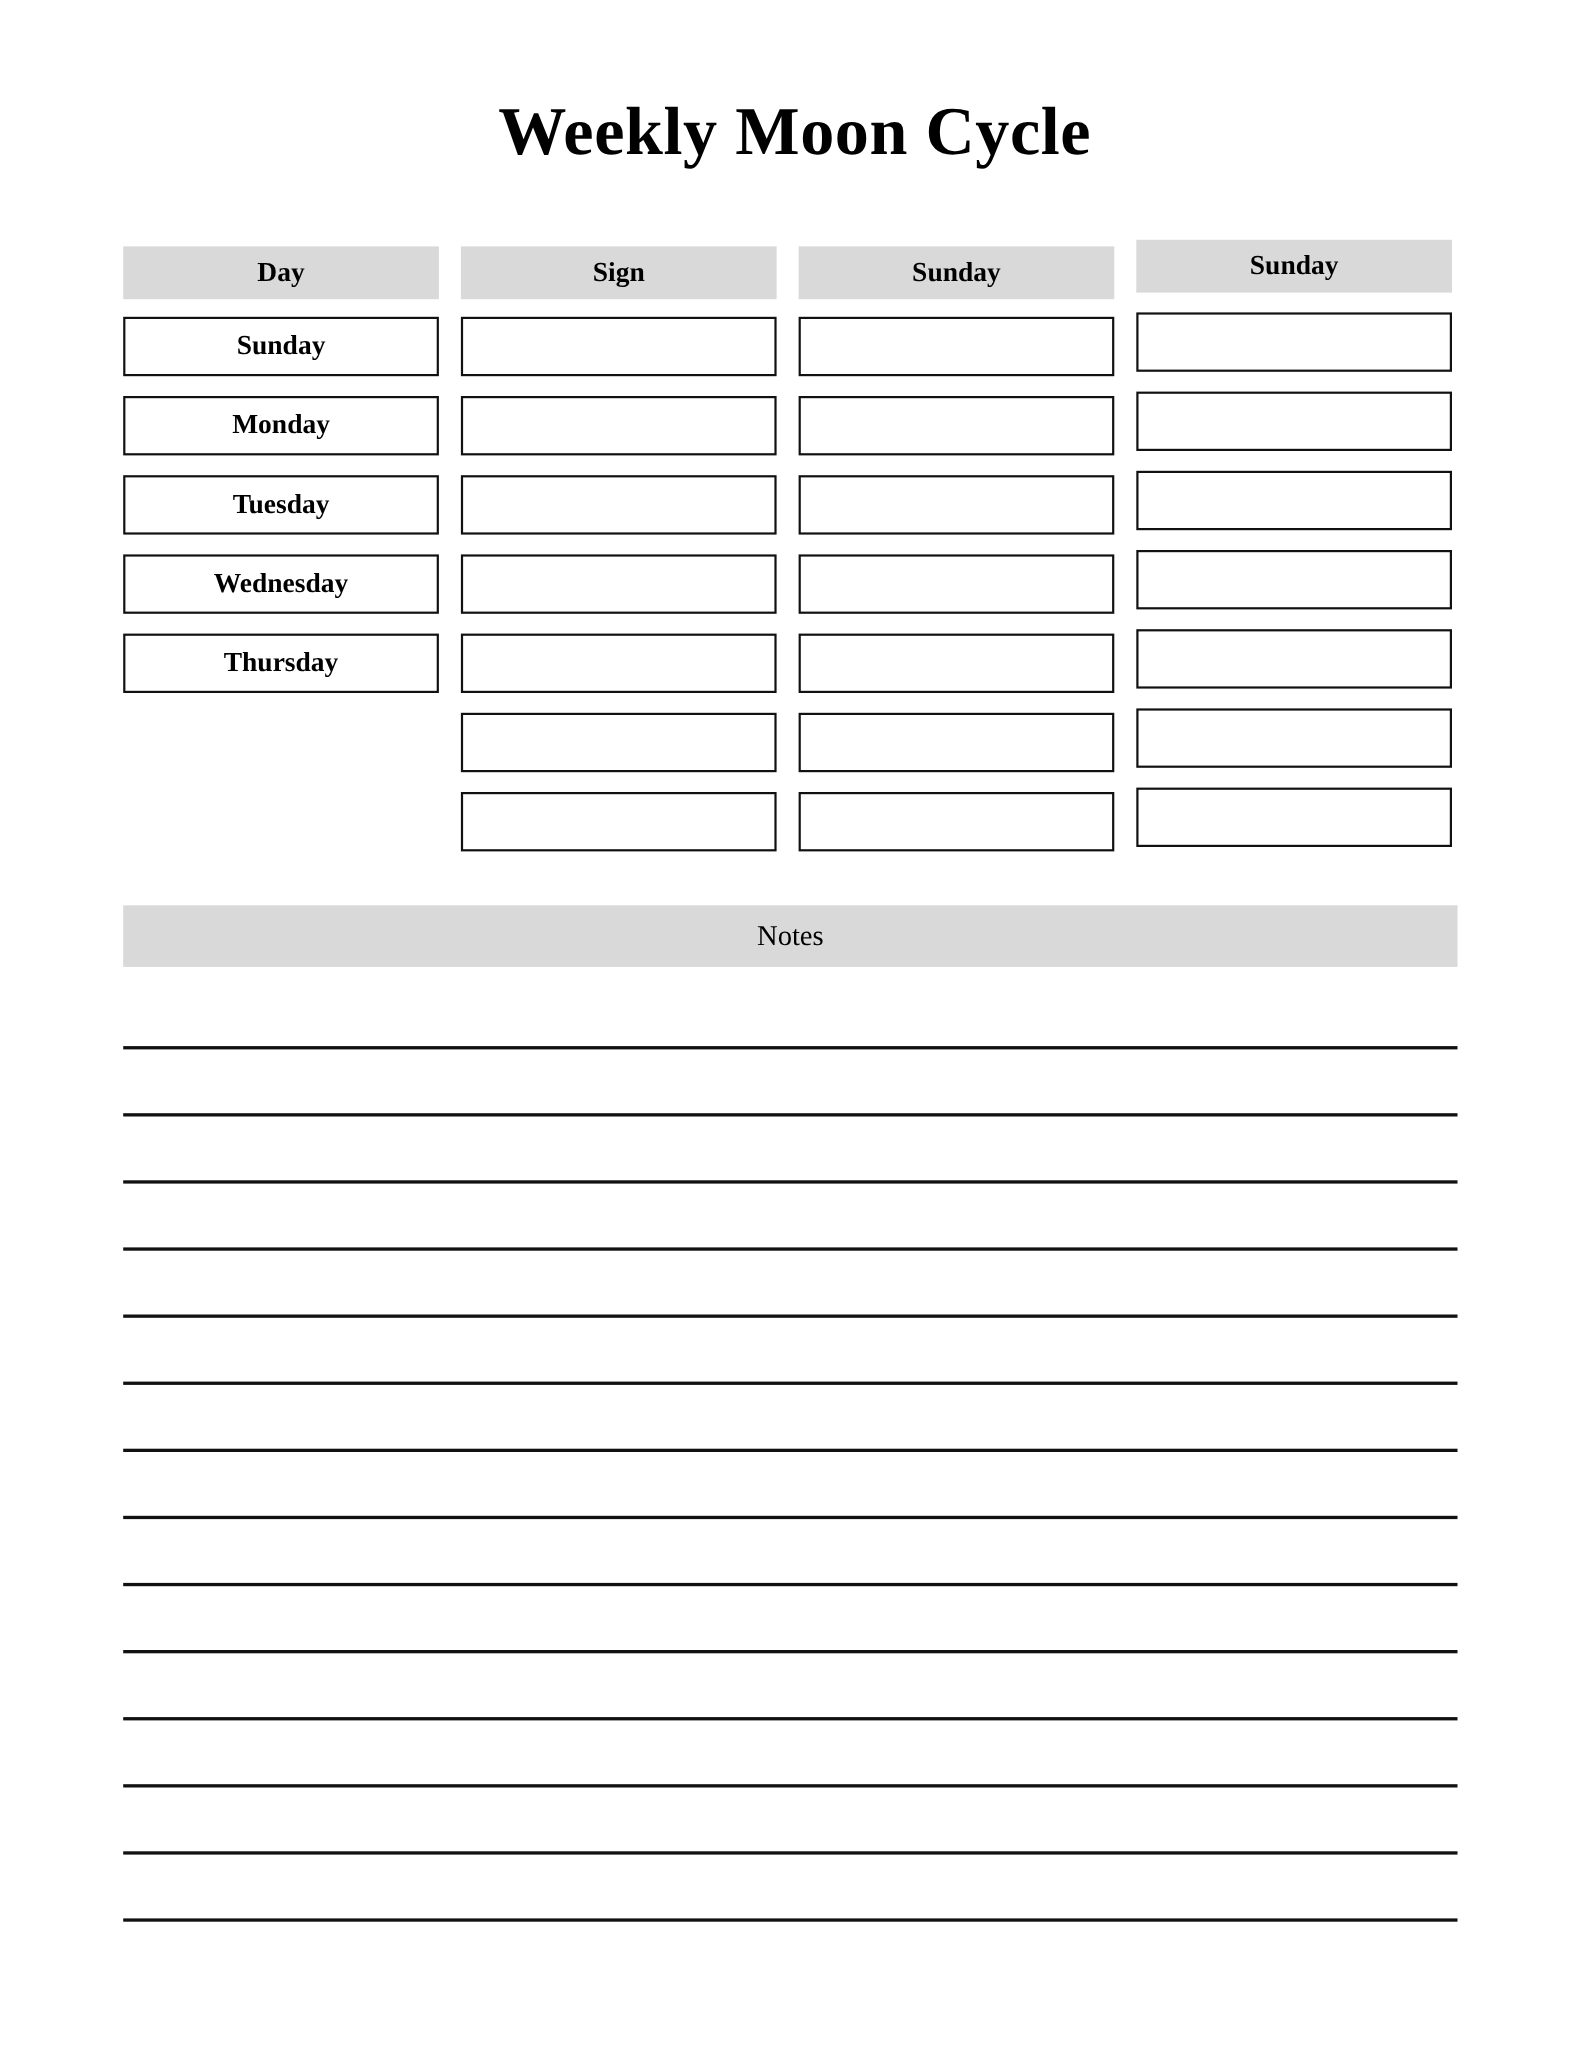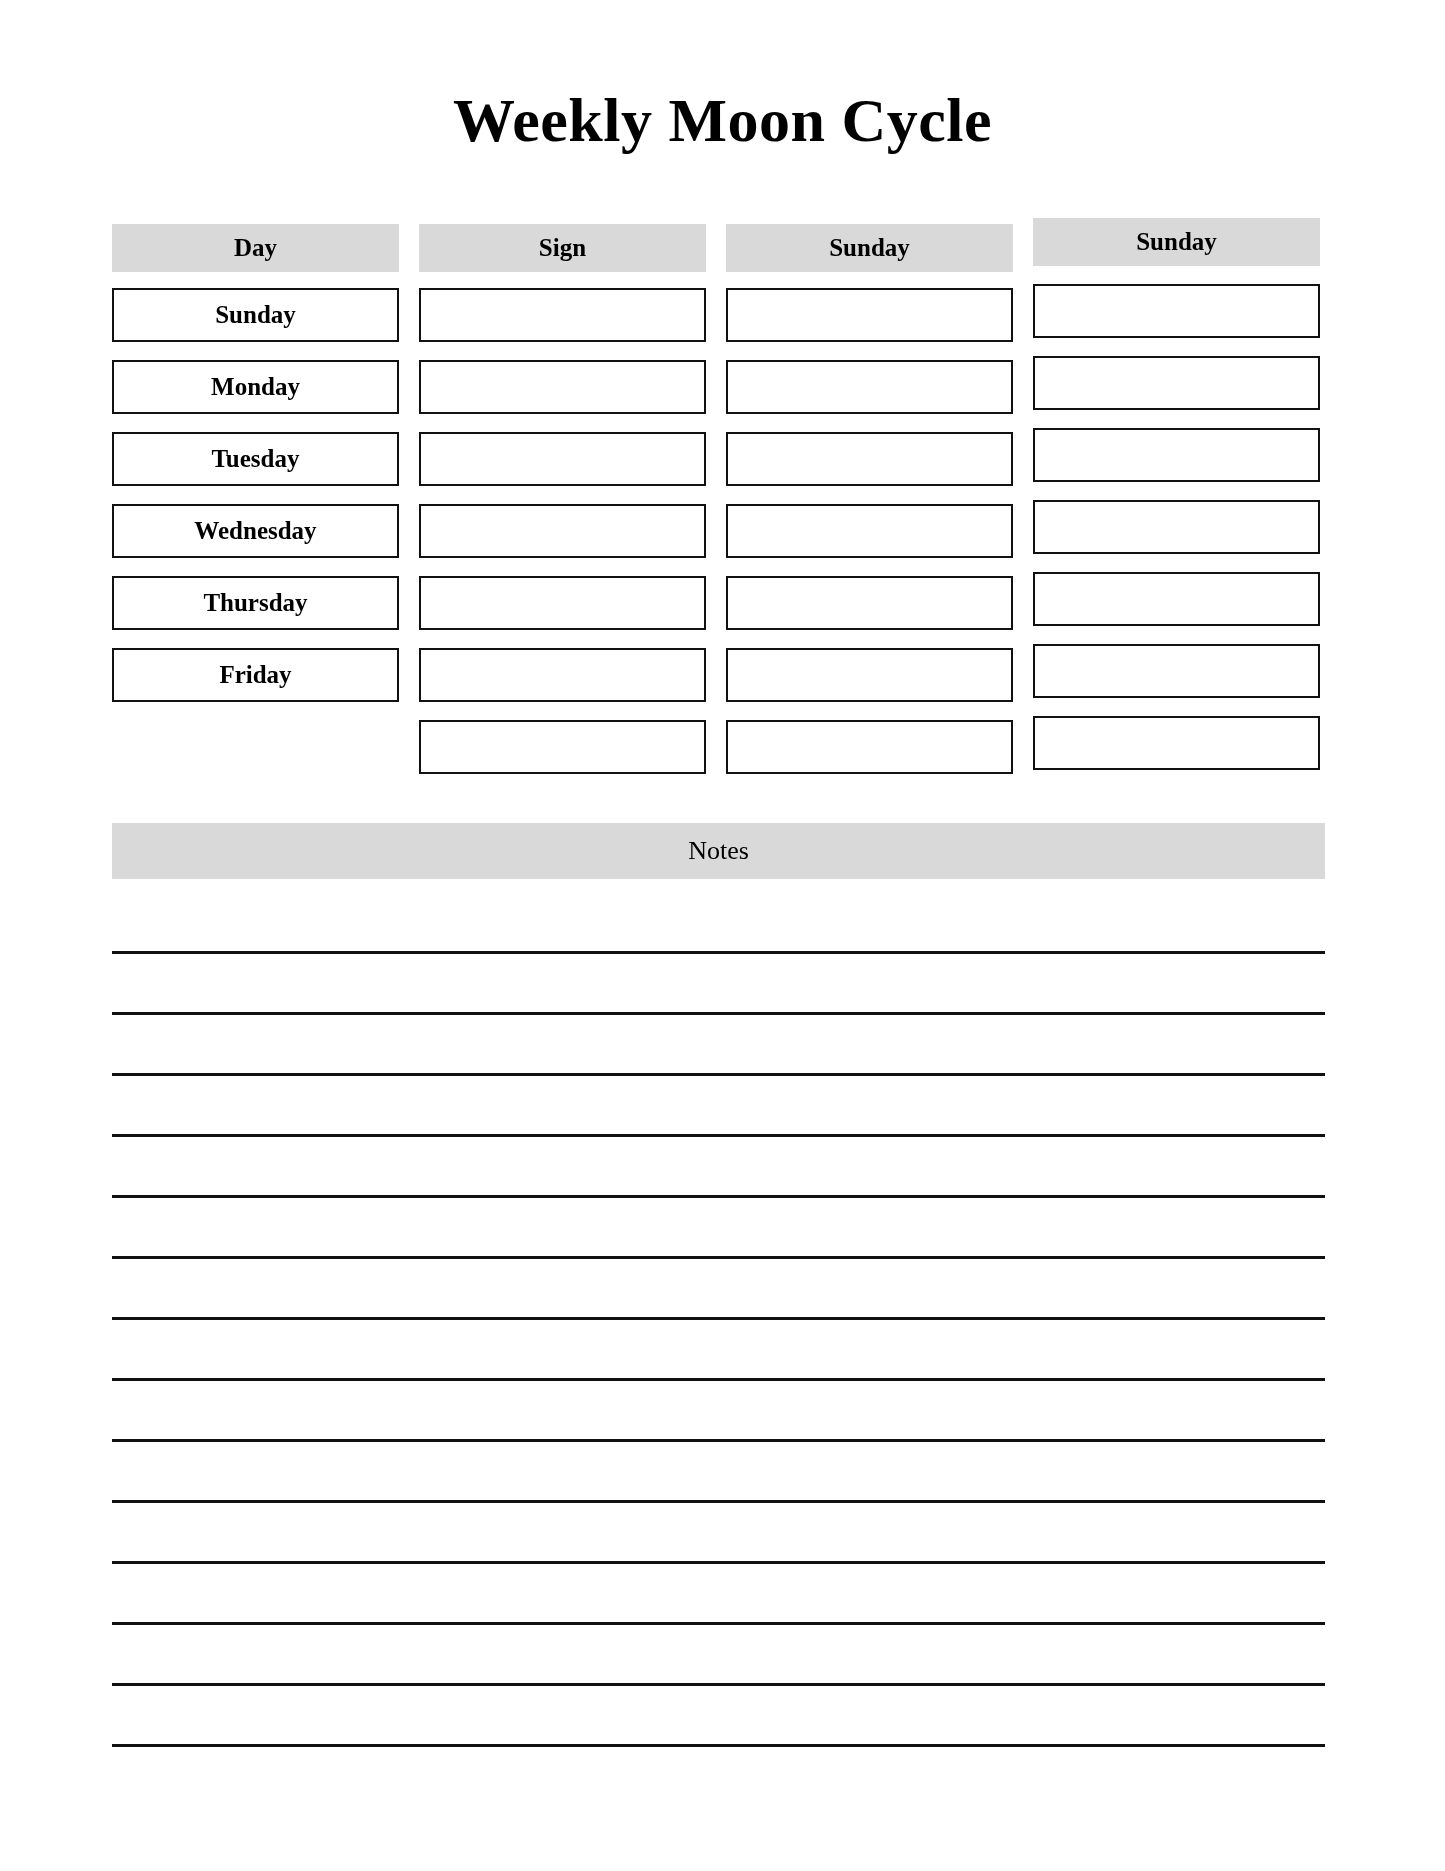--- a/index.html
+++ b/index.html
@@ -173,21 +173,20 @@
     </div>
 
     <div class="day-row">
       <div class="cell c0">Thursday</div>
       <div class="cell c1"></div>
       <div class="cell c2"></div>
       <div class="cell c3"></div>
     </div>
 
     <div class="day-row">
-      <div class="cell c0">Friday</div>
       <div class="cell c1"></div>
       <div class="cell c2"></div>
       <div class="cell c3"></div>
     </div>
 
     <div class="day-row">
       <div class="cell c1"></div>
       <div class="cell c2"></div>
       <div class="cell c3"></div>
     </div>

